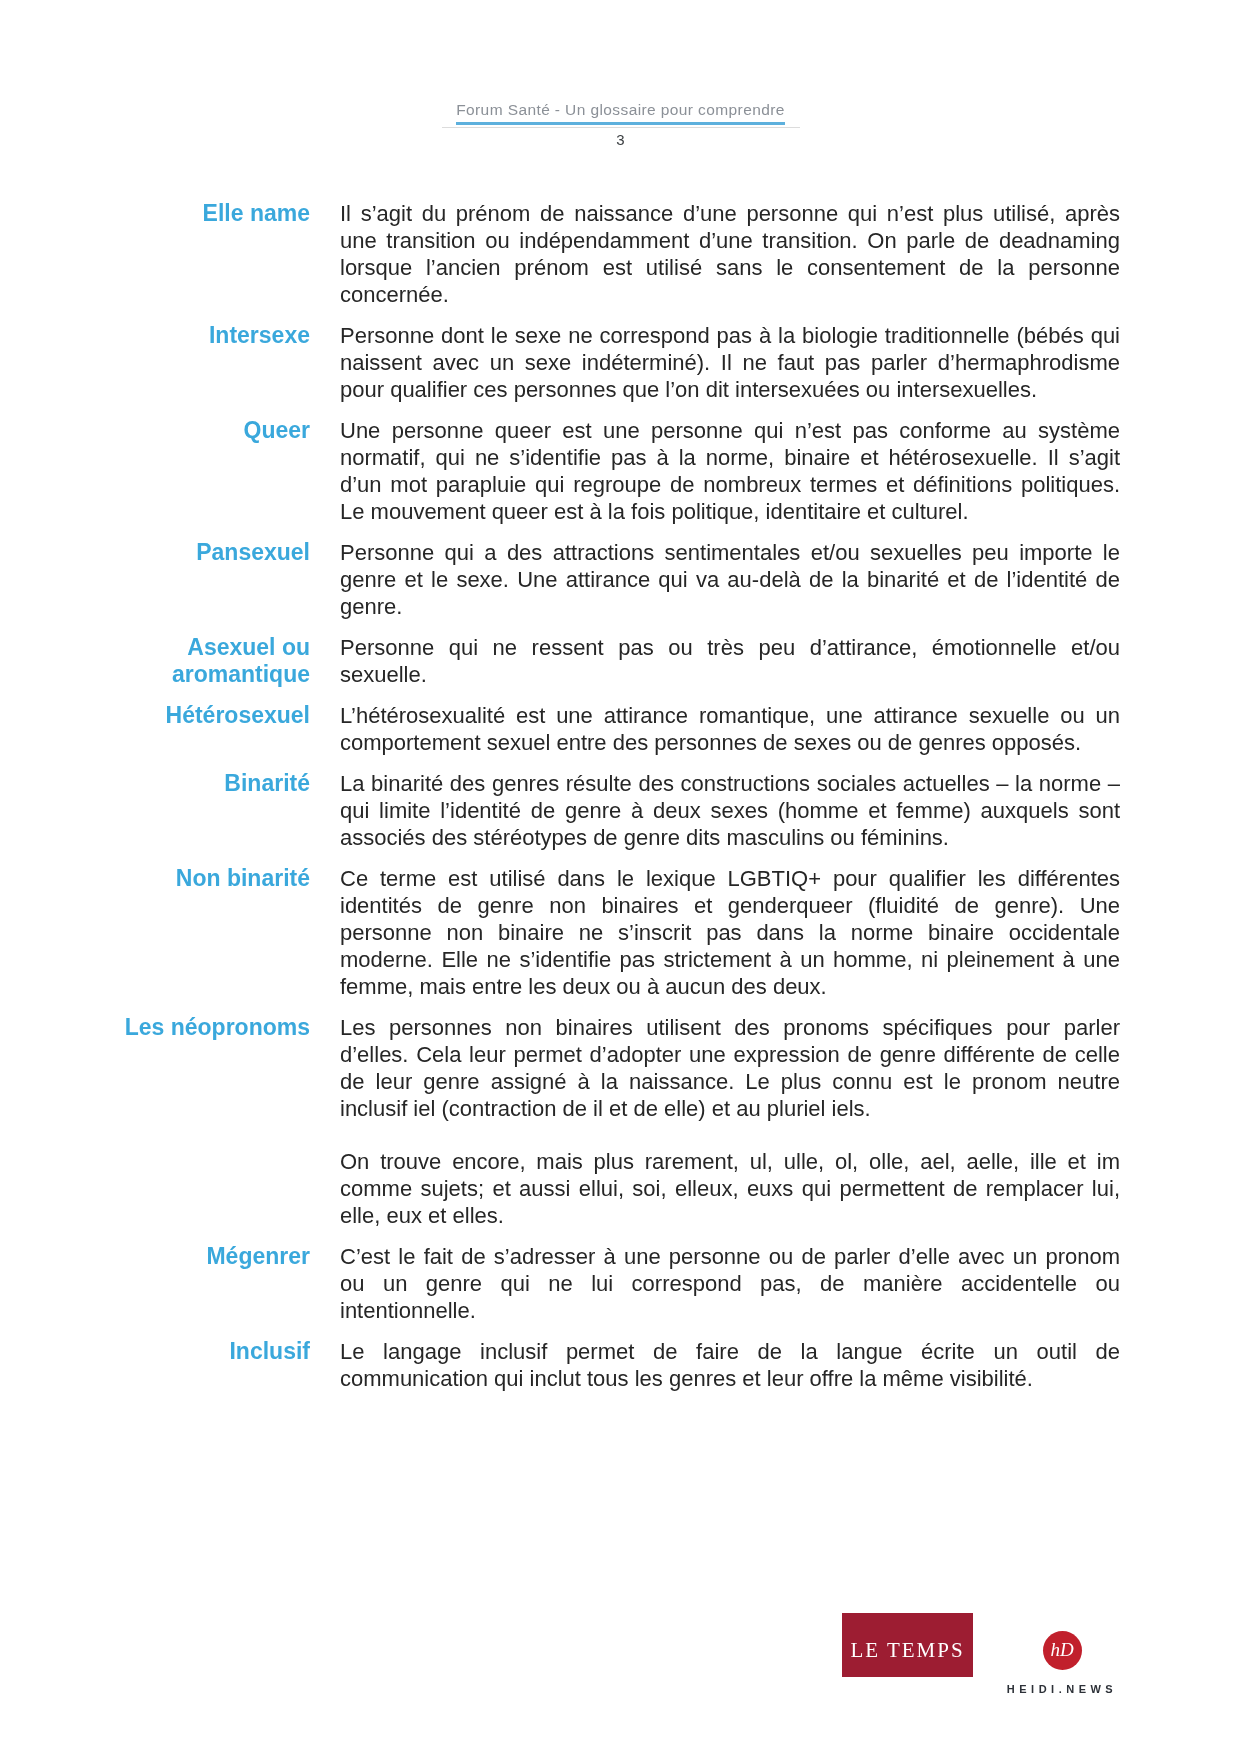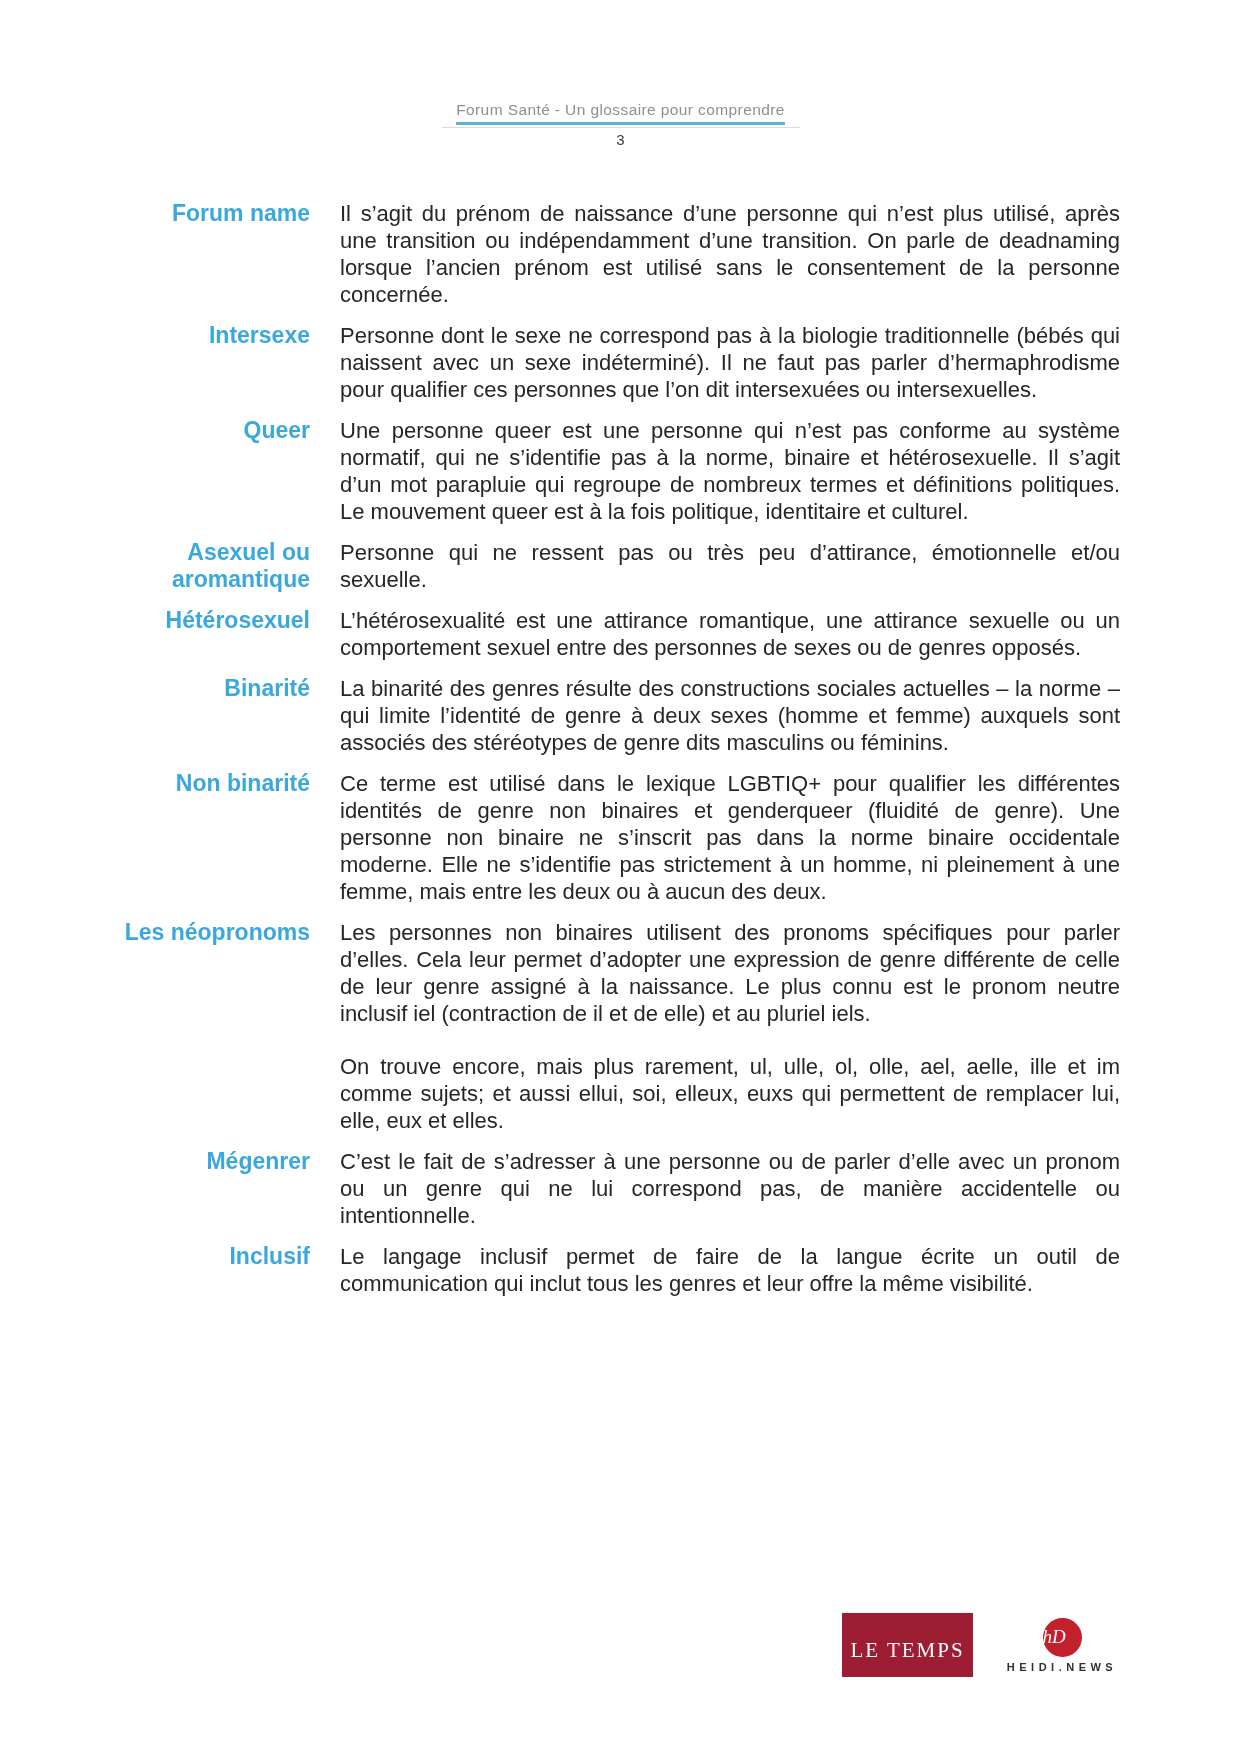--- a/index.html
+++ b/index.html
@@ -105,26 +105,26 @@
   .heidi-logo {
     position: absolute;
     left: 992px;
     top: 1618px;
     width: 140px;
     text-align: center;
   }
   .heidi-circle {
     width: 39px;
     height: 39px;
-    margin: 0 auto;
+    margin: 13px auto;
     border-radius: 50%;
     background: var(--heidi-red, #c1202c);
     display: flex;
     align-items: center;
-    justify-content: flex-start;
+    justify-content: center;
   }
   .heidi-monogram {
     font-family: "Liberation Serif", serif;
     font-style: italic;
     color: #ffffff;
     font-size: 19px;
     line-height: 1;
     transform: translateY(-1px);
   }
   .heidi-wordmark {
@@ -142,40 +142,46 @@
 <div class="page">
 
   <div class="running-header">
     <div class="header-rule"></div>
     <span class="header-title">Forum Santé - Un glossaire pour comprendre</span>
     <div class="page-number">3</div>
   </div>
 
   <div class="glossary">
     <div class="entry">
-      <div class="entry-term">Forum name</div>
+      <div class="entry-term">Elle name</div>
       <div class="entry-body">
           <p class="def-par">Il s’agit du prénom de naissance d’une personne qui n’est plus utilisé, après une transition ou indépendamment d’une transition. On parle de deadnaming lorsque l’ancien prénom est utilisé sans le consentement de la personne concernée.</p>
         </div>
     </div>
 
     <div class="entry">
       <div class="entry-term">Intersexe</div>
       <div class="entry-body">
           <p class="def-par">Personne dont le sexe ne correspond pas à la biologie traditionnelle (bébés qui naissent avec un sexe indéterminé). Il ne faut pas parler d’hermaphrodisme pour qualifier ces personnes que l’on dit intersexuées ou intersexuelles.</p>
         </div>
     </div>
 
     <div class="entry">
       <div class="entry-term">Queer</div>
       <div class="entry-body">
           <p class="def-par">Une personne queer est une personne qui n’est pas conforme au système normatif, qui ne s’identifie pas à la norme, binaire et hétérosexuelle. Il s’agit d’un mot parapluie qui regroupe de nombreux termes et définitions politiques. Le mouvement queer est à la fois politique, identitaire et culturel.</p>
         </div>
     </div>
 
+    <div class="entry">
+      <div class="entry-term">Pansexuel</div>
+      <div class="entry-body">
+          <p class="def-par">Personne qui a des attractions sentimentales et/ou sexuelles peu importe le genre et le sexe. Une attirance qui va au-delà de la binarité et de l’identité de genre.</p>
+        </div>
+    </div>
 
     <div class="entry">
       <div class="entry-term">Asexuel ou aromantique</div>
       <div class="entry-body">
           <p class="def-par">Personne qui ne ressent pas ou très peu d’attirance, émotionnelle et/ou sexuelle.</p>
         </div>
     </div>
 
     <div class="entry">
       <div class="entry-term">Hétérosexuel</div>

